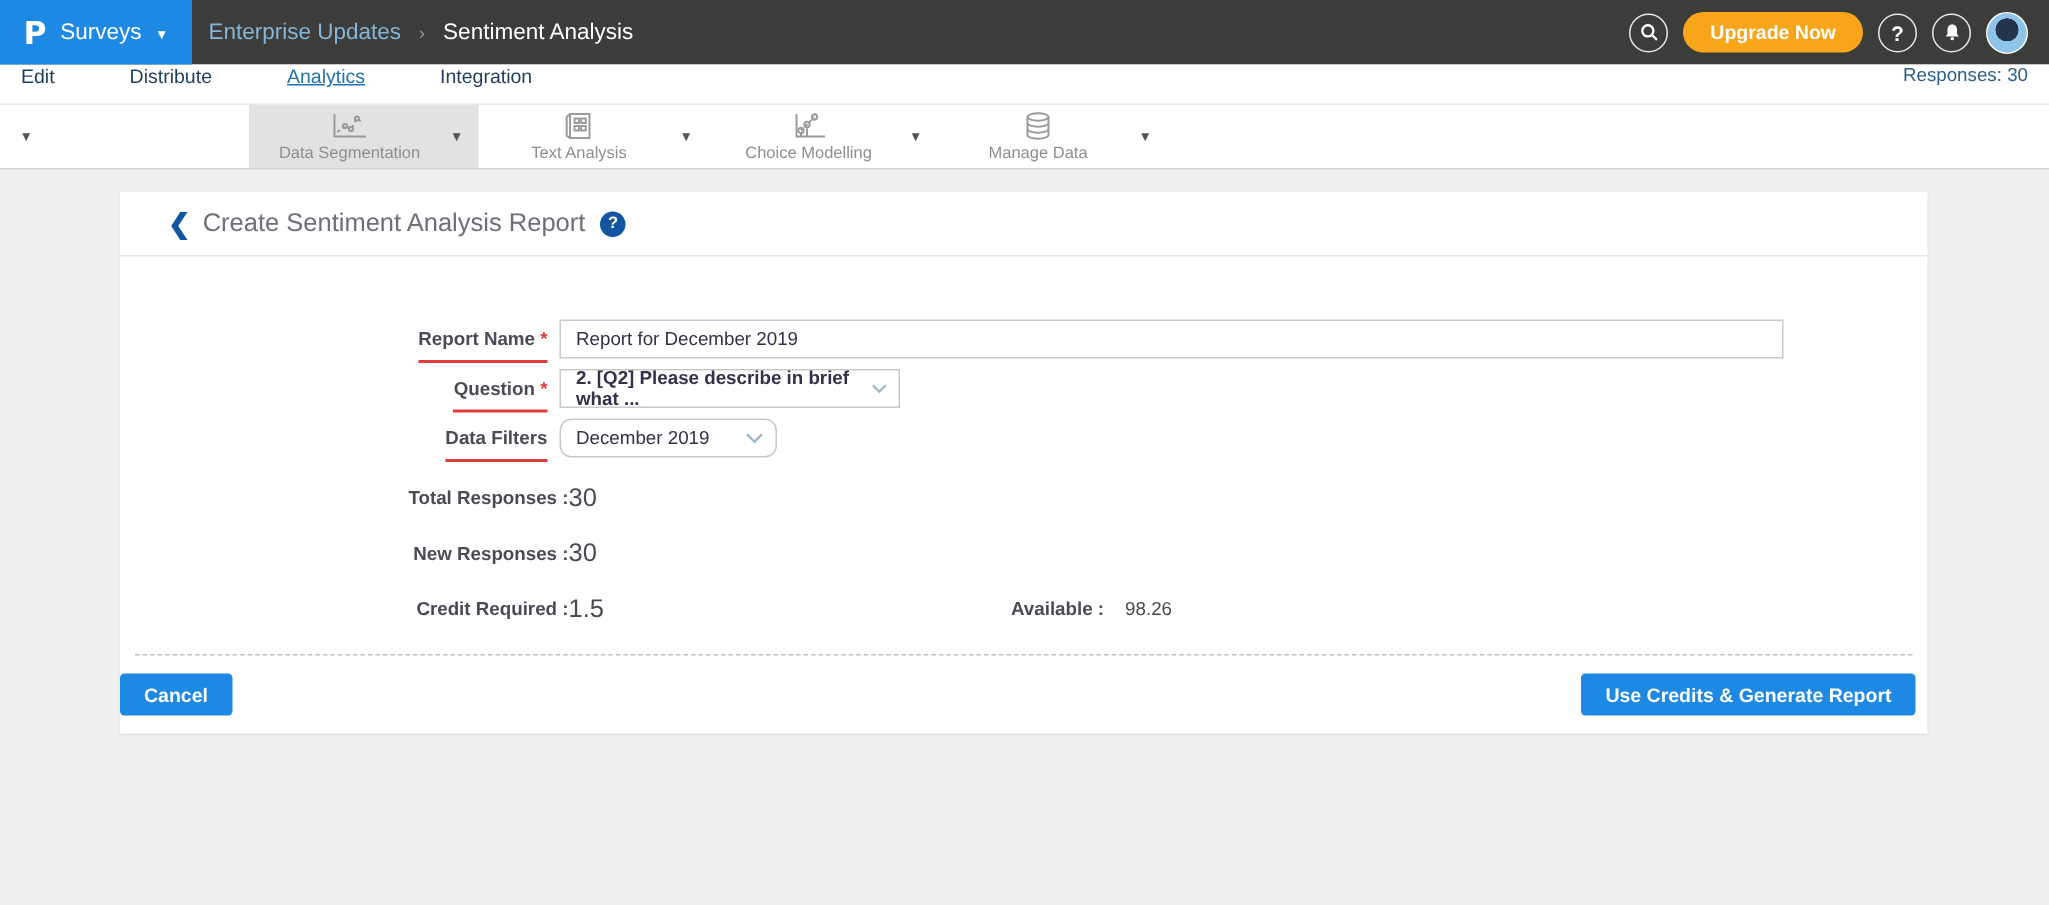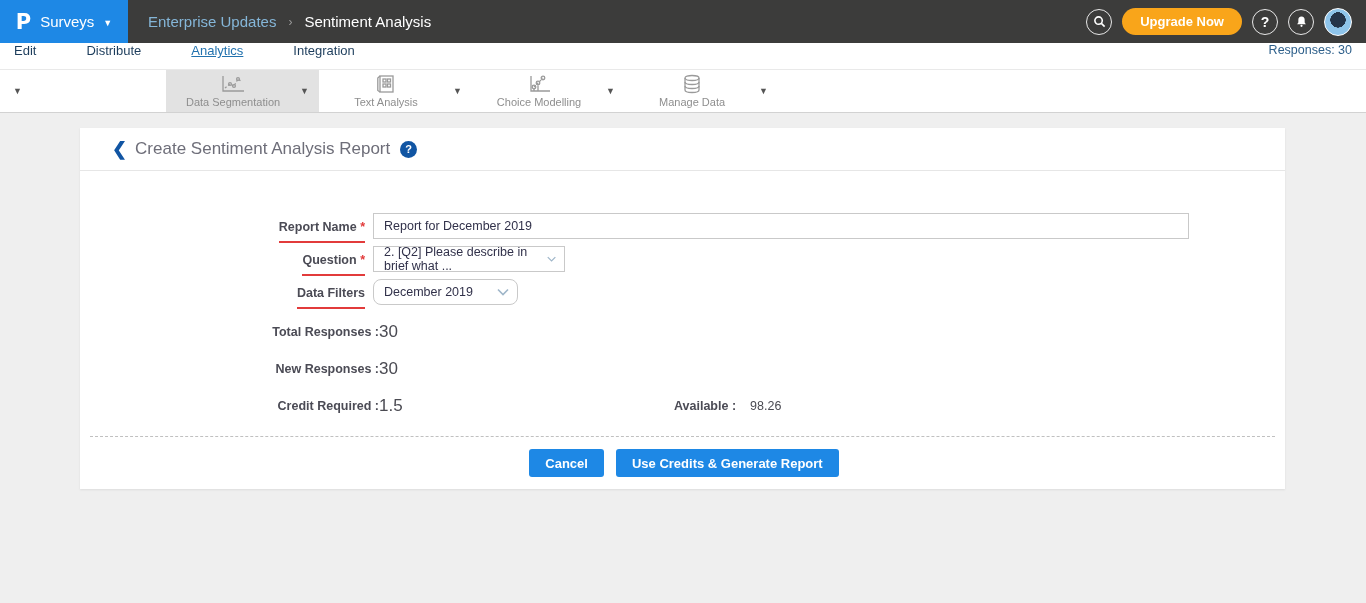--- a/index.html
+++ b/index.html
@@ -6,21 +6,21 @@
   html,body { width:1366px; height:603px; overflow:hidden;
     font-family:"Liberation Sans", sans-serif; background:#efefef; }
 
   
   .topbar { height:43px; background:#3c3c3b; display:flex; align-items:stretch; }
   .brand { width:128px; background:#1e88e5; color:#fff; display:flex;
     align-items:center; justify-content:center; gap:9px; cursor:pointer; }
   .brand .logo { font-weight:bold; font-size:21px; font-family:"DejaVu Sans", sans-serif; }
   .brand .prod { font-size:15px; }
   .brand .caret { font-size:9px; margin-top:2px; }
-  .crumbs { display:flex; align-items:center; gap:12px; padding-left:20px; font-size:15px; }
+  .crumbs { display:flex; align-items:center; gap:12px; padding-left:11px; font-size:15px; }
   .crumb-parent { color:#85b6d8; cursor:pointer; }
   .crumb-sep { color:#9a9a9a; font-size:12px; }
   .crumb-current { color:#ffffff; }
   .top-right { margin-left:auto; display:flex; align-items:center; gap:10px; padding-right:14px; }
   .ring { width:26px; height:26px; border:1.5px solid #e8e8e8; border-radius:50%;
     display:flex; align-items:center; justify-content:center; color:#fff; cursor:pointer; }
   .ring.q { font-size:14px; font-weight:bold; }
   .upgrade { background:#f9a51a; color:#fff; font-weight:bold; font-size:13px;
     border:none; border-radius:14px; padding:6px 18px; cursor:pointer; }
   .avatar { width:28px; height:28px; border-radius:50%; border:1.5px solid #fff;
@@ -57,32 +57,32 @@
   .lblcell { width:285px; text-align:right; flex:none; }
   .flabel { font-size:12.5px; font-weight:bold; color:#4b4b55;
     border-bottom:2px solid #e23b3b; padding-bottom:7px; }
   .req { color:#e23b3b; font-weight:bold; }
   .ctl { margin-left:8px; }
   .txtinput { width:816px; height:26px; border:1px solid #c9c9c9; background:#fff;
     font-family:"Liberation Sans", sans-serif; font-size:12.5px; color:#31314a; padding:0 10px; }
   .selectbox { height:26px; border:1px solid #c9c9c9; background:#fff; display:flex;
     align-items:center; justify-content:space-between; padding:0 8px 0 10px;
     font-size:12.5px; color:#31314a; cursor:pointer; }
-  .sel-q { width:192px; }
+  .sel-q { width:227px;font-weight:bold; }
   .sel-f { width:145px;border-radius:8px; }
   .selectbox svg { stroke:#9fb6c9; fill:none; stroke-width:1.6; }
 
   .statrow { display:flex; align-items:center; margin-top:17px;padding-left:14px; }
   .statlabel { width:285px; text-align:right; font-size:12.5px; font-weight:bold; color:#4b4b55; flex:none; }
   .statval { font-size:17px; color:#4a4a52; min-width:80px; }
   .statlabel2 { margin-left:215px; font-size:12.5px; font-weight:bold; color:#4b4b55; }
   .statval2 { margin-left:14px; font-size:12.5px; color:#4a4a52; }
 
   .dashes { border:none; border-top:1px dashed #c0c0c0; margin:20px 10px 0 10px; }
-  .btnrow { display:flex; justify-content:center; gap:12px; padding:12px 8px 12px 11px; }
+  .btnrow { display:flex; justify-content:space-between; gap:12px; padding:12px 8px 12px 0; }
   .btn { background:#1e88e5; color:#fff; font-family:"Liberation Sans", sans-serif;
     font-weight:bold; font-size:13px; border:none; border-radius:3px;
     height:28px; padding:0 16px; cursor:pointer; }
 </style>
 </head>
 <body>
 
 <div class="topbar">
   <div class="brand">
     <span class="logo">P</span>

